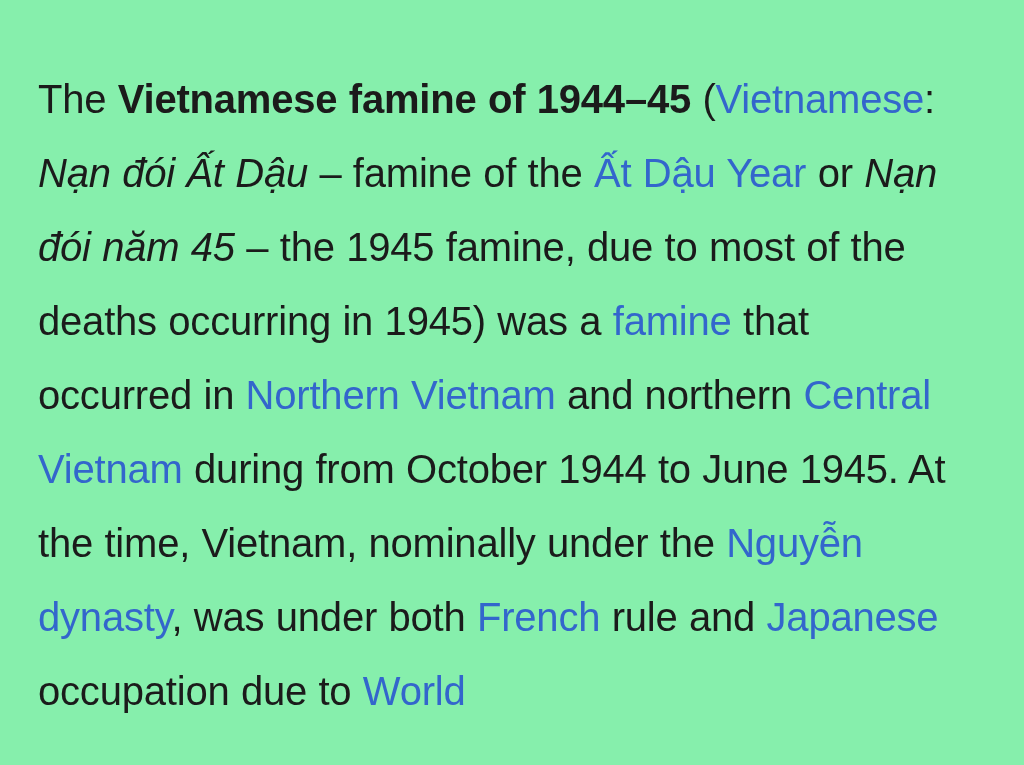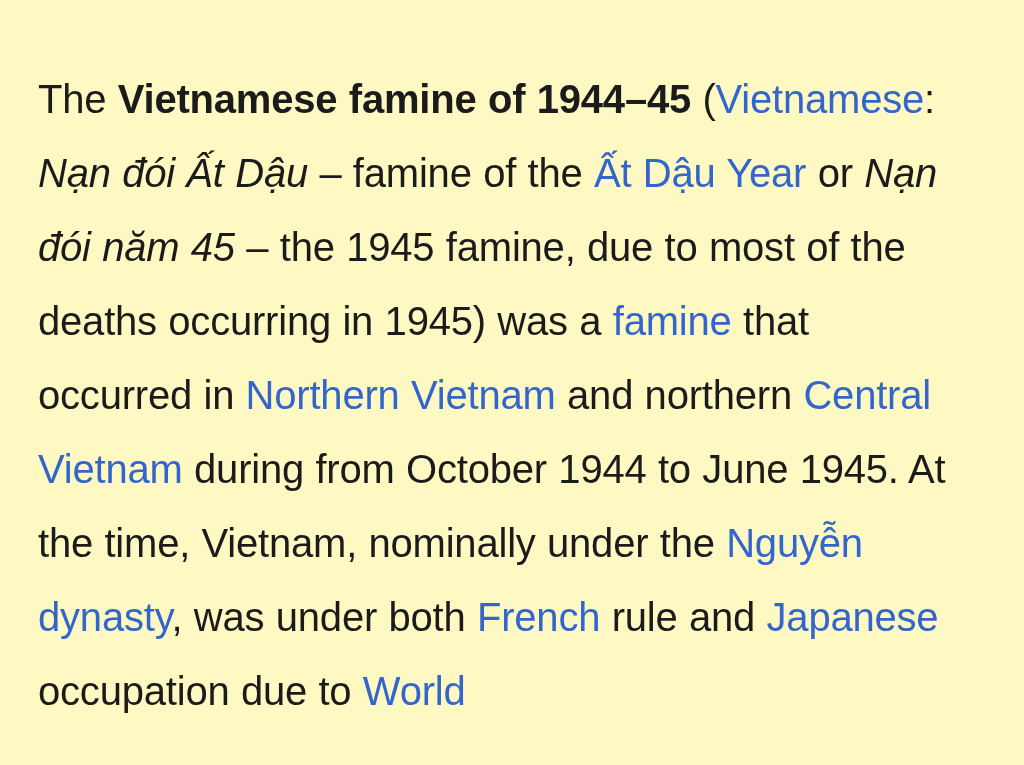--- a/index.html
+++ b/index.html
@@ -11,21 +11,21 @@
     height: 765px;
     background: #ffffff;
     font-family: "Liberation Sans", sans-serif;
     overflow: hidden;
   }
   #article {
     box-sizing: border-box;
     width: 1024px;
     height: 765px;
     padding: 22px 56px 0 38px;
-    background: #fef9c3;
+    background: #86efac;
   }
   .paragraph {
     font-size: 40px;
     line-height: 74px;
     color: #1b1b1b;
     letter-spacing: -0.2px;
     font-weight: 400;
     word-spacing: 0.5px;
   }
   .bold {

